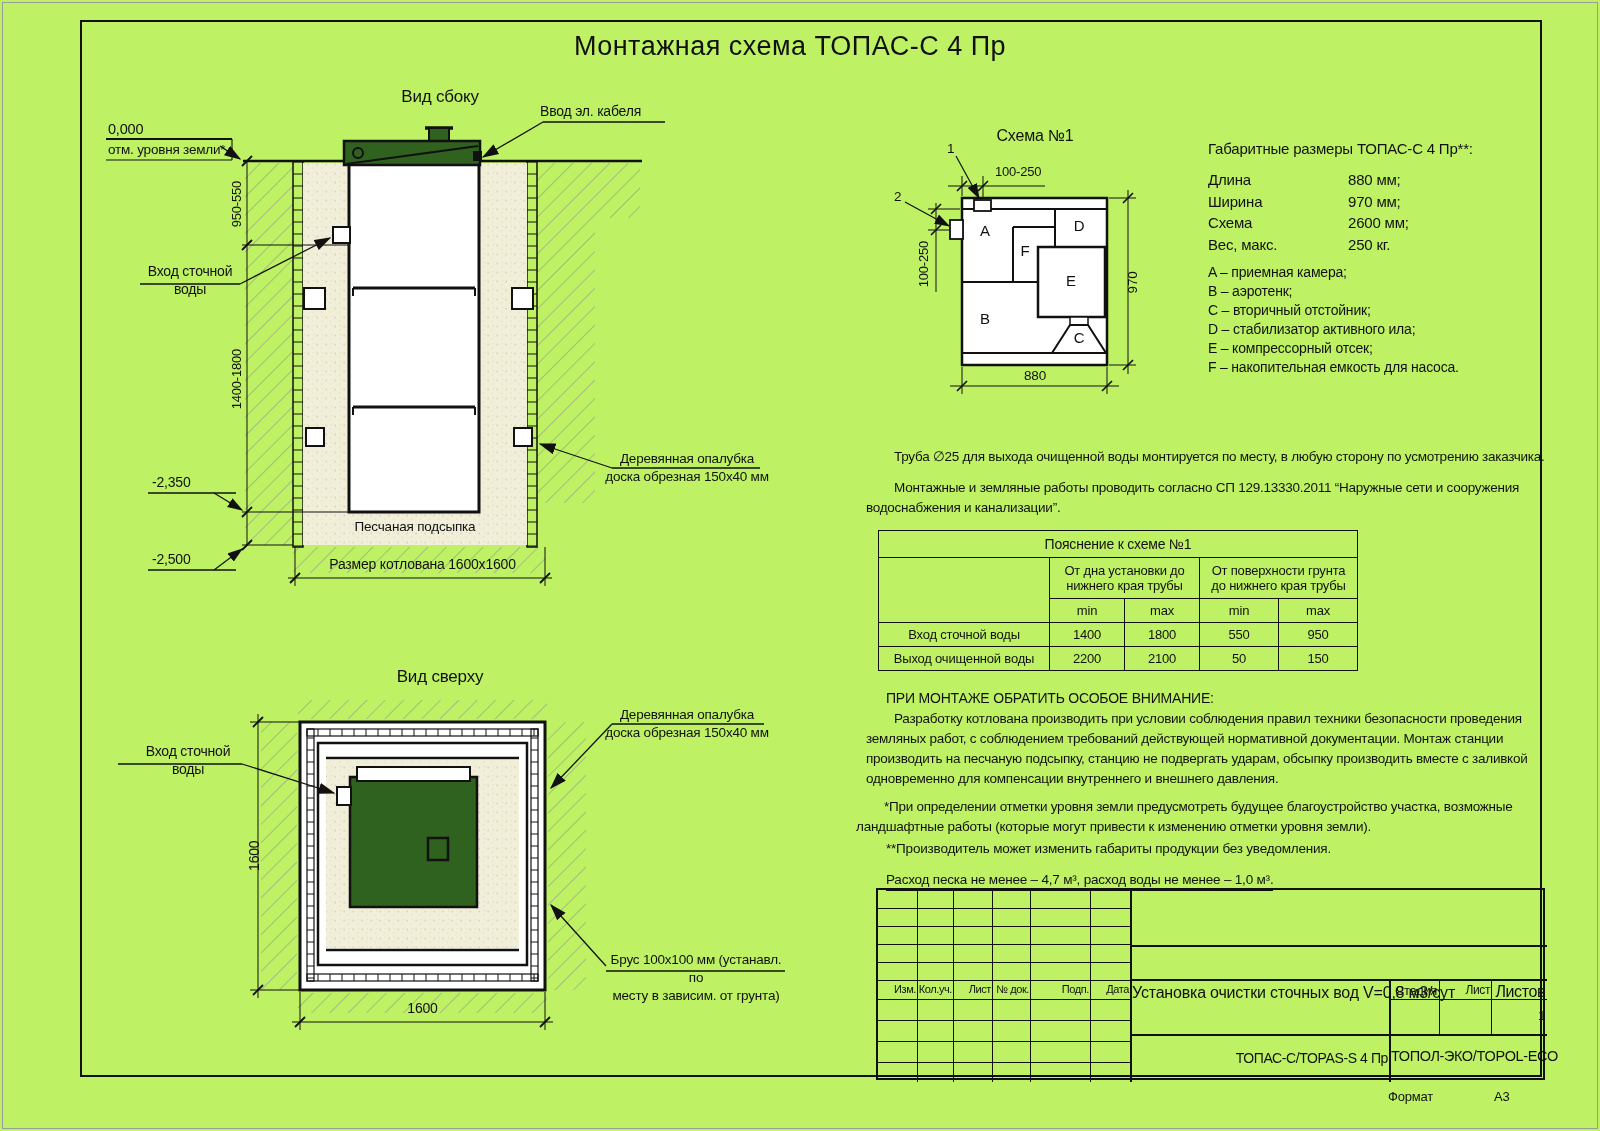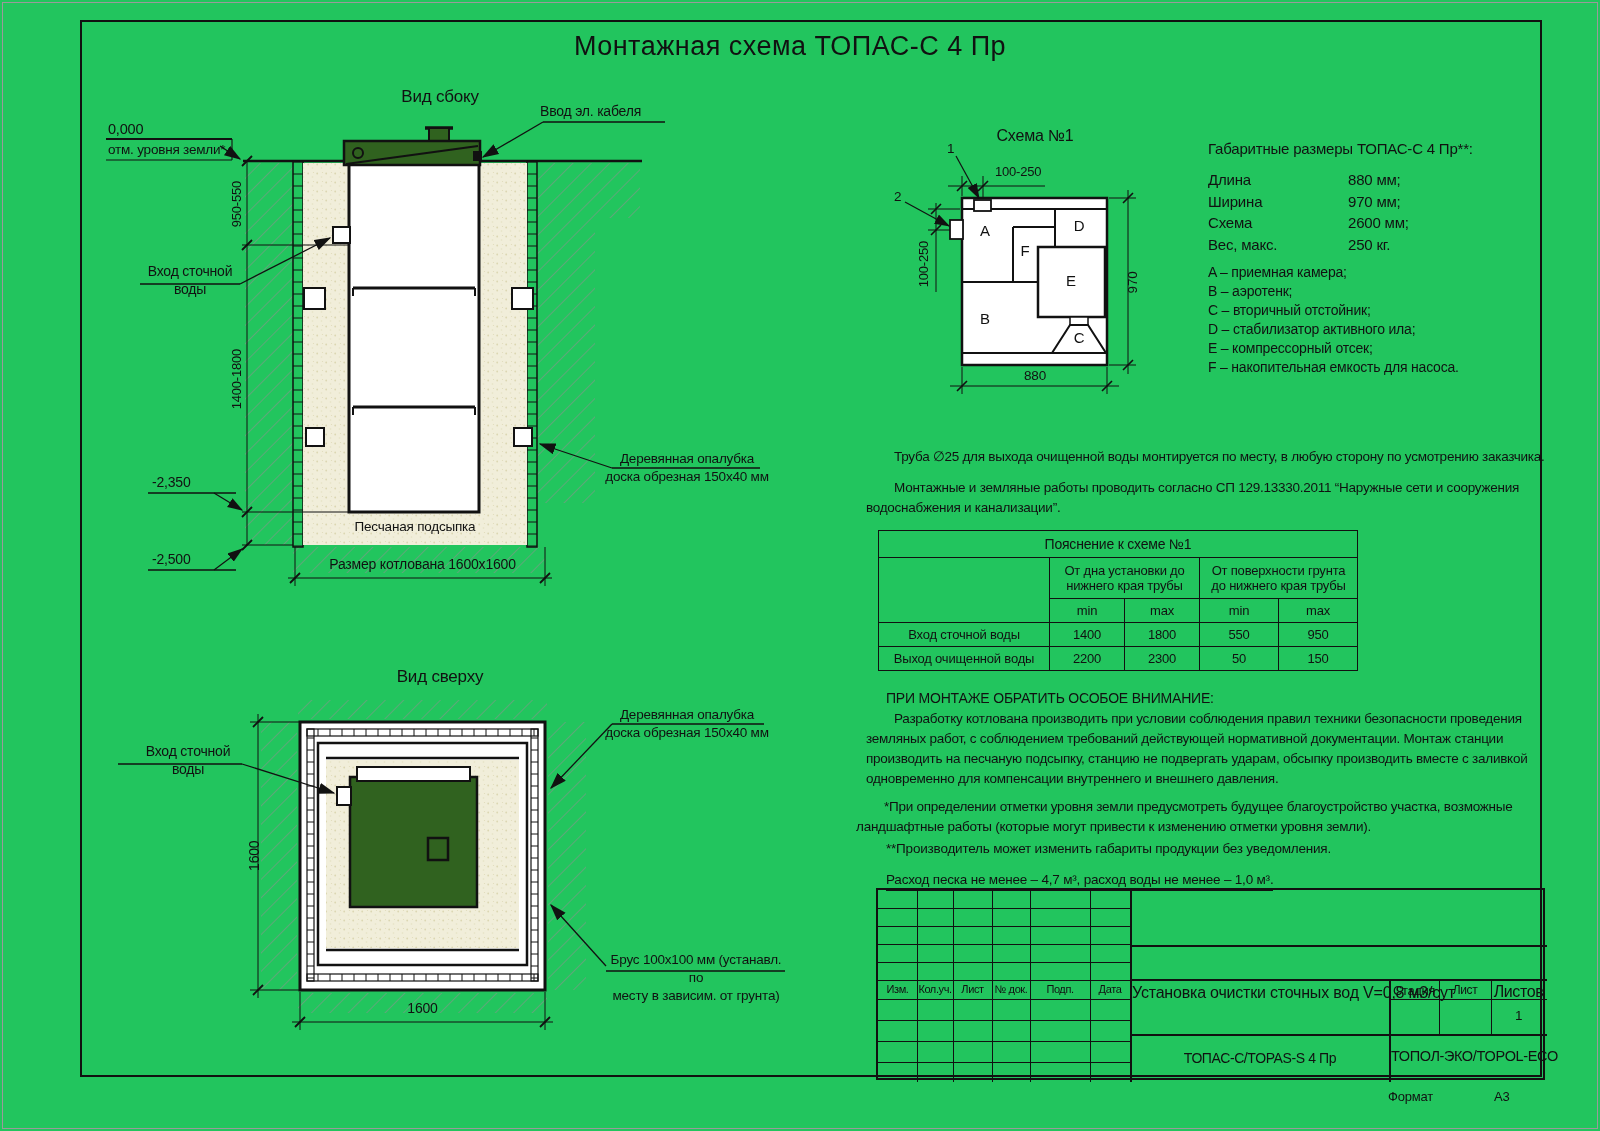--- a/index.html
+++ b/index.html
@@ -1,36 +1,36 @@
 <!DOCTYPE html>
 <html><head>
 <meta charset="utf-8">
 <style>
   html,body{margin:0;padding:0;background:#e8e8e8}
-  #canvas{position:relative;width:1600px;height:1131px;background:#22c55e;overflow:hidden;
+  #canvas{position:relative;width:1600px;height:1131px;background:#bef264;overflow:hidden;
           font-family:"Liberation Sans","DejaVu Sans",sans-serif;color:#111}
   .pageborder{position:absolute;left:2px;top:2px;right:2px;bottom:2px;border:1px solid #9a9a9a}
   .frame{position:absolute;left:80px;top:20px;width:1462px;height:1057px;border:2.5px solid #111;box-sizing:border-box}
   .lbl{position:absolute;white-space:nowrap;letter-spacing:-0.2px;line-height:1.25}
   .c{text-align:center}
   .pre{white-space:pre-line;line-height:18px}
   .rot{transform:rotate(-90deg)}
   .par{position:absolute;letter-spacing:-0.25px;line-height:20px;font-size:13.5px;text-indent:28px}
   .u{border-bottom:1.5px solid #111;padding-bottom:1px}
   
   .ptable{position:absolute;left:878px;top:530px;border-collapse:collapse;table-layout:fixed}
   .ptable td{border:1.7px solid #111;font-size:13px;text-align:center;vertical-align:middle;
              padding:0;letter-spacing:-0.2px;line-height:15px}
   
   .stamp{position:absolute;left:876px;top:888px;width:669px;height:192px;border:2.5px solid #111;box-sizing:border-box}
   .hl{position:absolute;background:#111;height:1.4px}
   .hl2{position:absolute;background:#111;height:2.4px}
   .vl{position:absolute;background:#111;width:1.4px}
   .vl2{position:absolute;background:#111;width:2.4px}
-  .slbl{position:absolute;white-space:nowrap;font-size:11px;letter-spacing:-0.4px;text-align:center}
+  .slbl{position:absolute;white-space:nowrap;font-size:11px;letter-spacing:-0.4px;text-align:right}
   svg{position:absolute;left:0;top:0}
 </style>
 </head>
 <body>
 
 <div id="canvas">
   <div class="pageborder"></div>
   <div class="frame"></div>
 
   <svg width="1600" height="1131" viewBox="0 0 1600 1131">
@@ -275,21 +275,21 @@
     <tr>
       <td style="height:23px">Вход сточной воды</td>
       <td>1400</td>
       <td>1800</td>
       <td>550</td>
       <td>950</td>
     </tr>
     <tr>
       <td style="height:23px">Выход очищенной воды</td>
       <td>2200</td>
-      <td>2300</td>
+      <td>2100</td>
       <td>50</td>
       <td>150</td>
     </tr>
   </tbody>
     </table>
 
   <div class="lbl" style="left:886px;top:690px;font-size:14px">ПРИ МОНТАЖЕ ОБРАТИТЬ ОСОБОЕ ВНИМАНИЕ:</div>
   <div class="par" style="left:866px;top:709px;width:688px">Разработку котлована производить при условии соблюдения правил техники безопасности проведения земляных работ, с соблюдением требований действующей нормативной документации. Монтаж станции производить на песчаную подсыпку, станцию не подвергать ударам, обсыпку производить вместе с заливкой одновременно для компенсации внутреннего и внешнего давления.</div>
   <div class="par" style="left:856px;top:797px;width:700px">*При определении отметки уровня земли предусмотреть будущее благоустройство участка, возможные ландшафтные работы (которые могут привести к изменению отметки уровня земли).</div>
   <div class="lbl" style="left:886px;top:841px;font-size:13.5px">**Производитель может изменить габариты продукции без уведомления.</div>

